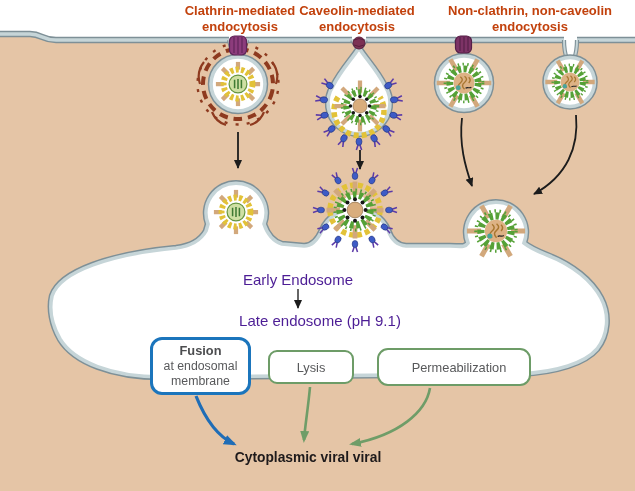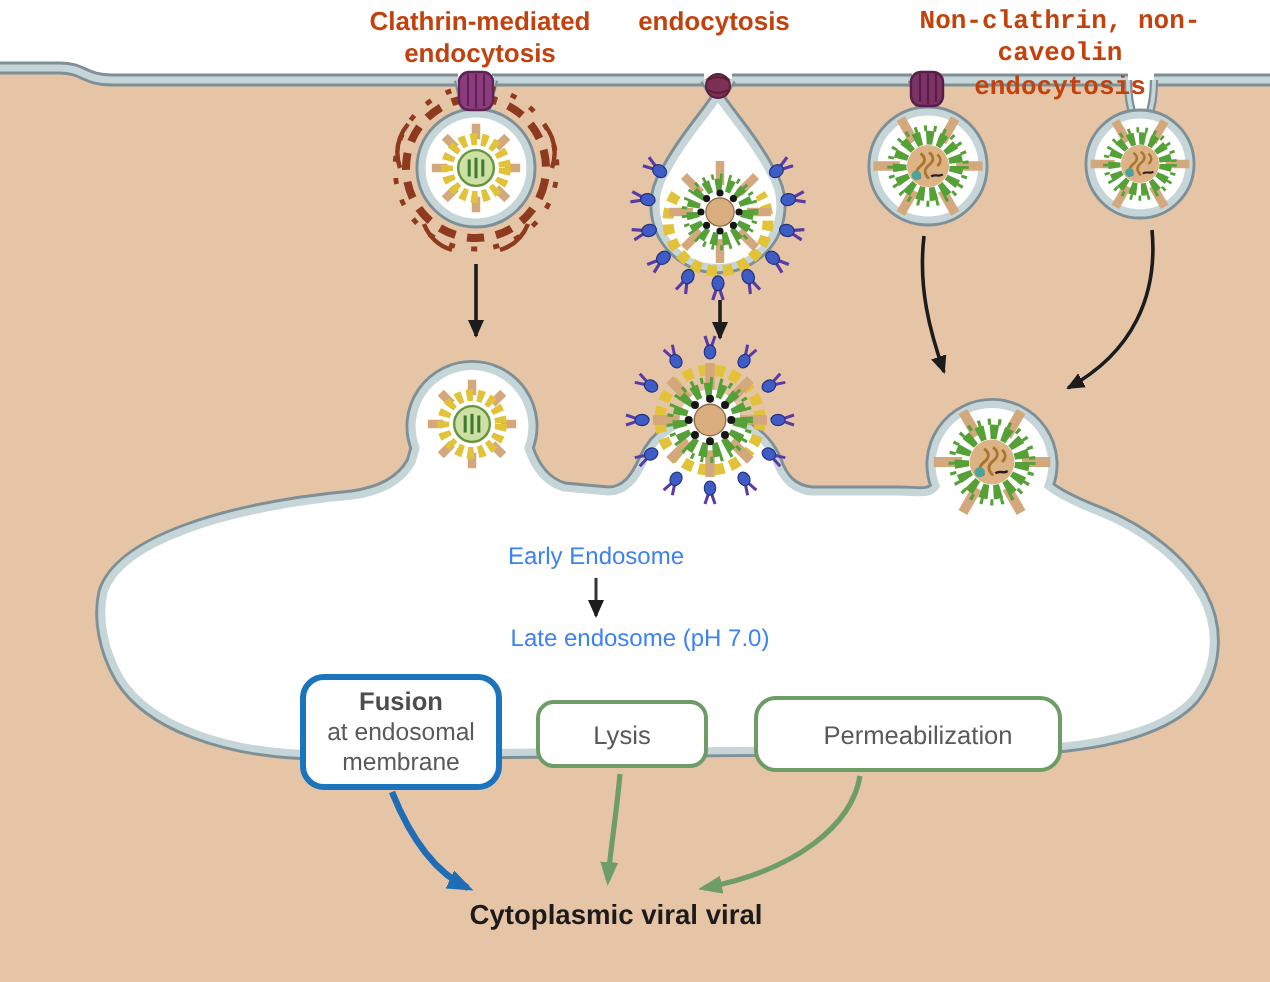--- a/index.html
+++ b/index.html
@@ -3,22 +3,22 @@
 <meta charset="utf-8">
 <style>
   html,body{margin:0;padding:0;background:#fff;}
   #fig{position:relative;width:635px;height:491px;overflow:hidden;background:#fff;
        font-family:"Liberation Sans",sans-serif;}
   #fig svg{position:absolute;left:0;top:0;display:block;}
   .pl{position:absolute;top:3px;text-align:center;color:#c2410c;font-weight:bold;
       font-size:13px;line-height:1.25;}
   #pl-clathrin{left:163px;width:154px;}
   #pl-caveolin{left:280px;width:154px;}
-  #pl-noncc{left:440px;width:180px;font-family:Liberation Mono, monospace;}
-  .endo{position:absolute;color:#3b82f6;font-size:12px;text-align:center;}
+  #pl-noncc{left:440px;width:180px;}
+  .endo{position:absolute;color:#4c1d95;font-size:15px;text-align:center;}
   #early-label{left:222px;top:271px;width:152px;}
   #late-label{left:230px;top:312px;width:180px;}
   .obox{position:absolute;background:#fff;display:flex;flex-direction:column;
         align-items:center;justify-content:center;color:#58595b;text-align:center;}
   #fusion-box{left:150px;top:337px;width:95px;height:52px;border:3px solid #1b75bc;
               border-radius:12px;font-size:12.3px;line-height:1.22;}
   #fusion-box .t{font-weight:bold;color:#4c4d4f;font-size:12.8px;}
   #lysis-box{left:268px;top:350px;width:82px;height:30px;border:2px solid #6d9c67;
              border-radius:9px;font-size:12.8px;}
   #perm-box{left:377px;top:348px;width:140px;height:34px;border:2px solid #6d9c67;
@@ -244,29 +244,30 @@
   <path d="M196,396 C206,421 219,437 234,444" fill="none" stroke="#1f6db6" stroke-width="3.2" marker-end="url(#mk-bl)"></path>
   <path d="M310,387 C308,409 305,426 304,440" fill="none" stroke="#6f9d68" stroke-width="2.6" marker-end="url(#mk-g)"></path>
   <path d="M430,388 C426,412 399,435 352,444" fill="none" stroke="#6f9d68" stroke-width="2.6" marker-end="url(#mk-g)"></path>
 </svg>
 
 <div class="pl" id="pl-clathrin">
   <div>Clathrin-mediated</div>
   <div>endocytosis</div>
 </div>
 <div class="pl" id="pl-caveolin">
+  <div>Caveolin-mediated</div>
   <div>endocytosis</div>
 </div>
 <div class="pl" id="pl-noncc">
   <div>Non-clathrin, non-caveolin</div>
   <div>endocytosis</div>
 </div>
 
 <div class="endo" id="early-label">Early Endosome</div>
-<div class="endo" id="late-label">Late endosome (pH 7.0)</div>
+<div class="endo" id="late-label">Late endosome (pH 9.1)</div>
 
 <div class="obox" id="lysis-box">
   <div>Lysis</div>
 </div>
 <div class="obox" id="fusion-box">
   <div class="t">Fusion</div>
   <div>at endosomal</div>
   <div>membrane</div>
 </div>
 <div class="obox" id="perm-box">

